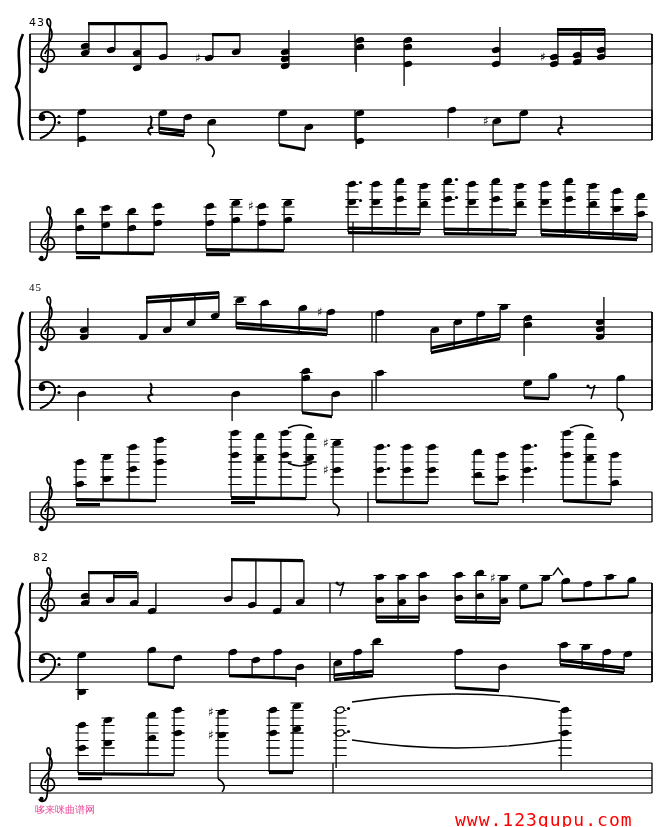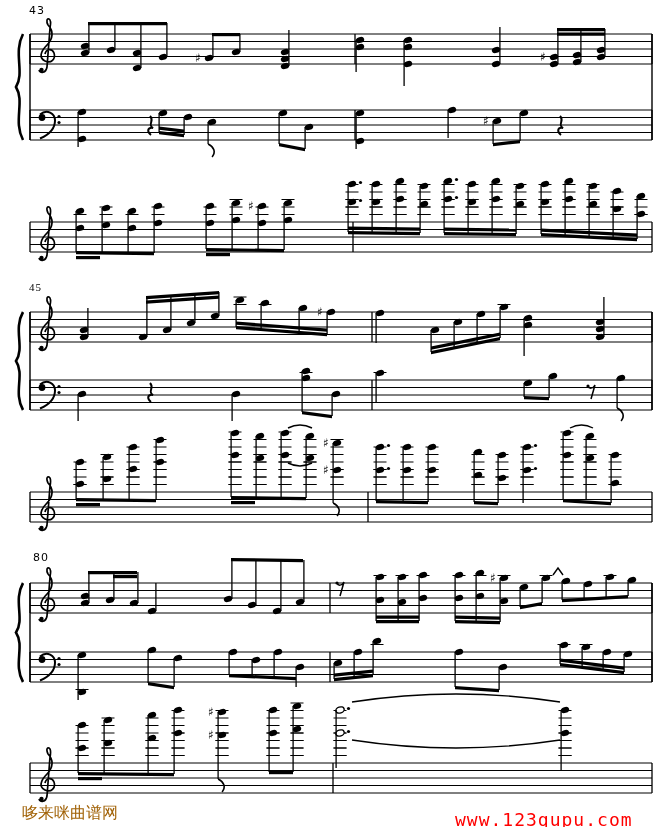--- a/index.html
+++ b/index.html
@@ -2,24 +2,24 @@
 <html><head>
 <meta charset="utf-8">
 <style>
   html,body{margin:0;padding:0;}
   body{
     width:670px;height:827px;position:relative;background:#ffffff;
     font-family:"DejaVu Sans","Liberation Sans",sans-serif;overflow:hidden;
   }
   svg.canvas{position:absolute;left:0;top:0;}
   .mnum{position:absolute;font-size:11px;color:#000;letter-spacing:1px;}
-  .mnum.m1{left:29px;top:4px;}
+  .mnum.m1{left:29px;top:16px;}
   .mnum.m2{left:29px;top:281px;font-family:Liberation Serif, serif;}
   .mnum.m3{left:33px;top:551px;}
-  .site-name{position:absolute;left:22px;top:803px;font-size:16px;color:#a16207;}
+  .site-name{position:absolute;left:35px;top:803px;font-size:10px;color:#ec4899;}
   .site-url{position:absolute;left:455px;top:809px;font-size:18px;color:#ff0000;
     font-family:"DejaVu Sans Mono","Liberation Mono",monospace;letter-spacing:1px;}
 </style>
 </head>
 <body>
 
 <svg class="canvas" width="670" height="827" viewBox="0 0 670 827">
     <path d="M 23 34 C 13 53.08 25 72.16 16 87
        C 25 101.84 13 120.92 23 140" fill="none" stroke="#000000" stroke-width="2.6"></path>
     <line x1="30" y1="34" x2="30" y2="140" stroke="#000000" stroke-width="1.4"></line>
@@ -989,18 +989,18 @@
     <line x1="558.5" y1="740.5" x2="571.5" y2="740.5" stroke="#000000" stroke-width="1"></line>
     <line x1="558.5" y1="733" x2="571.5" y2="733" stroke="#000000" stroke-width="1"></line>
     <ellipse cx="565" cy="733" rx="4.3" ry="3" transform="rotate(-18 565 733)" fill="#000000"></ellipse>
     <line x1="561.1" y1="710" x2="561.1" y2="770" stroke="#000000" stroke-width="1.3"></line>
     <path d="M 352 702 Q 456 686 560 702" fill="none" stroke="#000000" stroke-width="1.4"></path>
     <path d="M 352 740 Q 456 756 560 740" fill="none" stroke="#000000" stroke-width="1.4"></path>
   </svg>
 
 <span class="mnum m1">43</span>
 <span class="mnum m2">45</span>
-<span class="mnum m3">80</span>
+<span class="mnum m3">82</span>
 
 <div>
   <span class="site-name">哆来咪曲谱网</span>
   <span class="site-url">www.123qupu.com</span>
 </div>
 
 </body></html>

